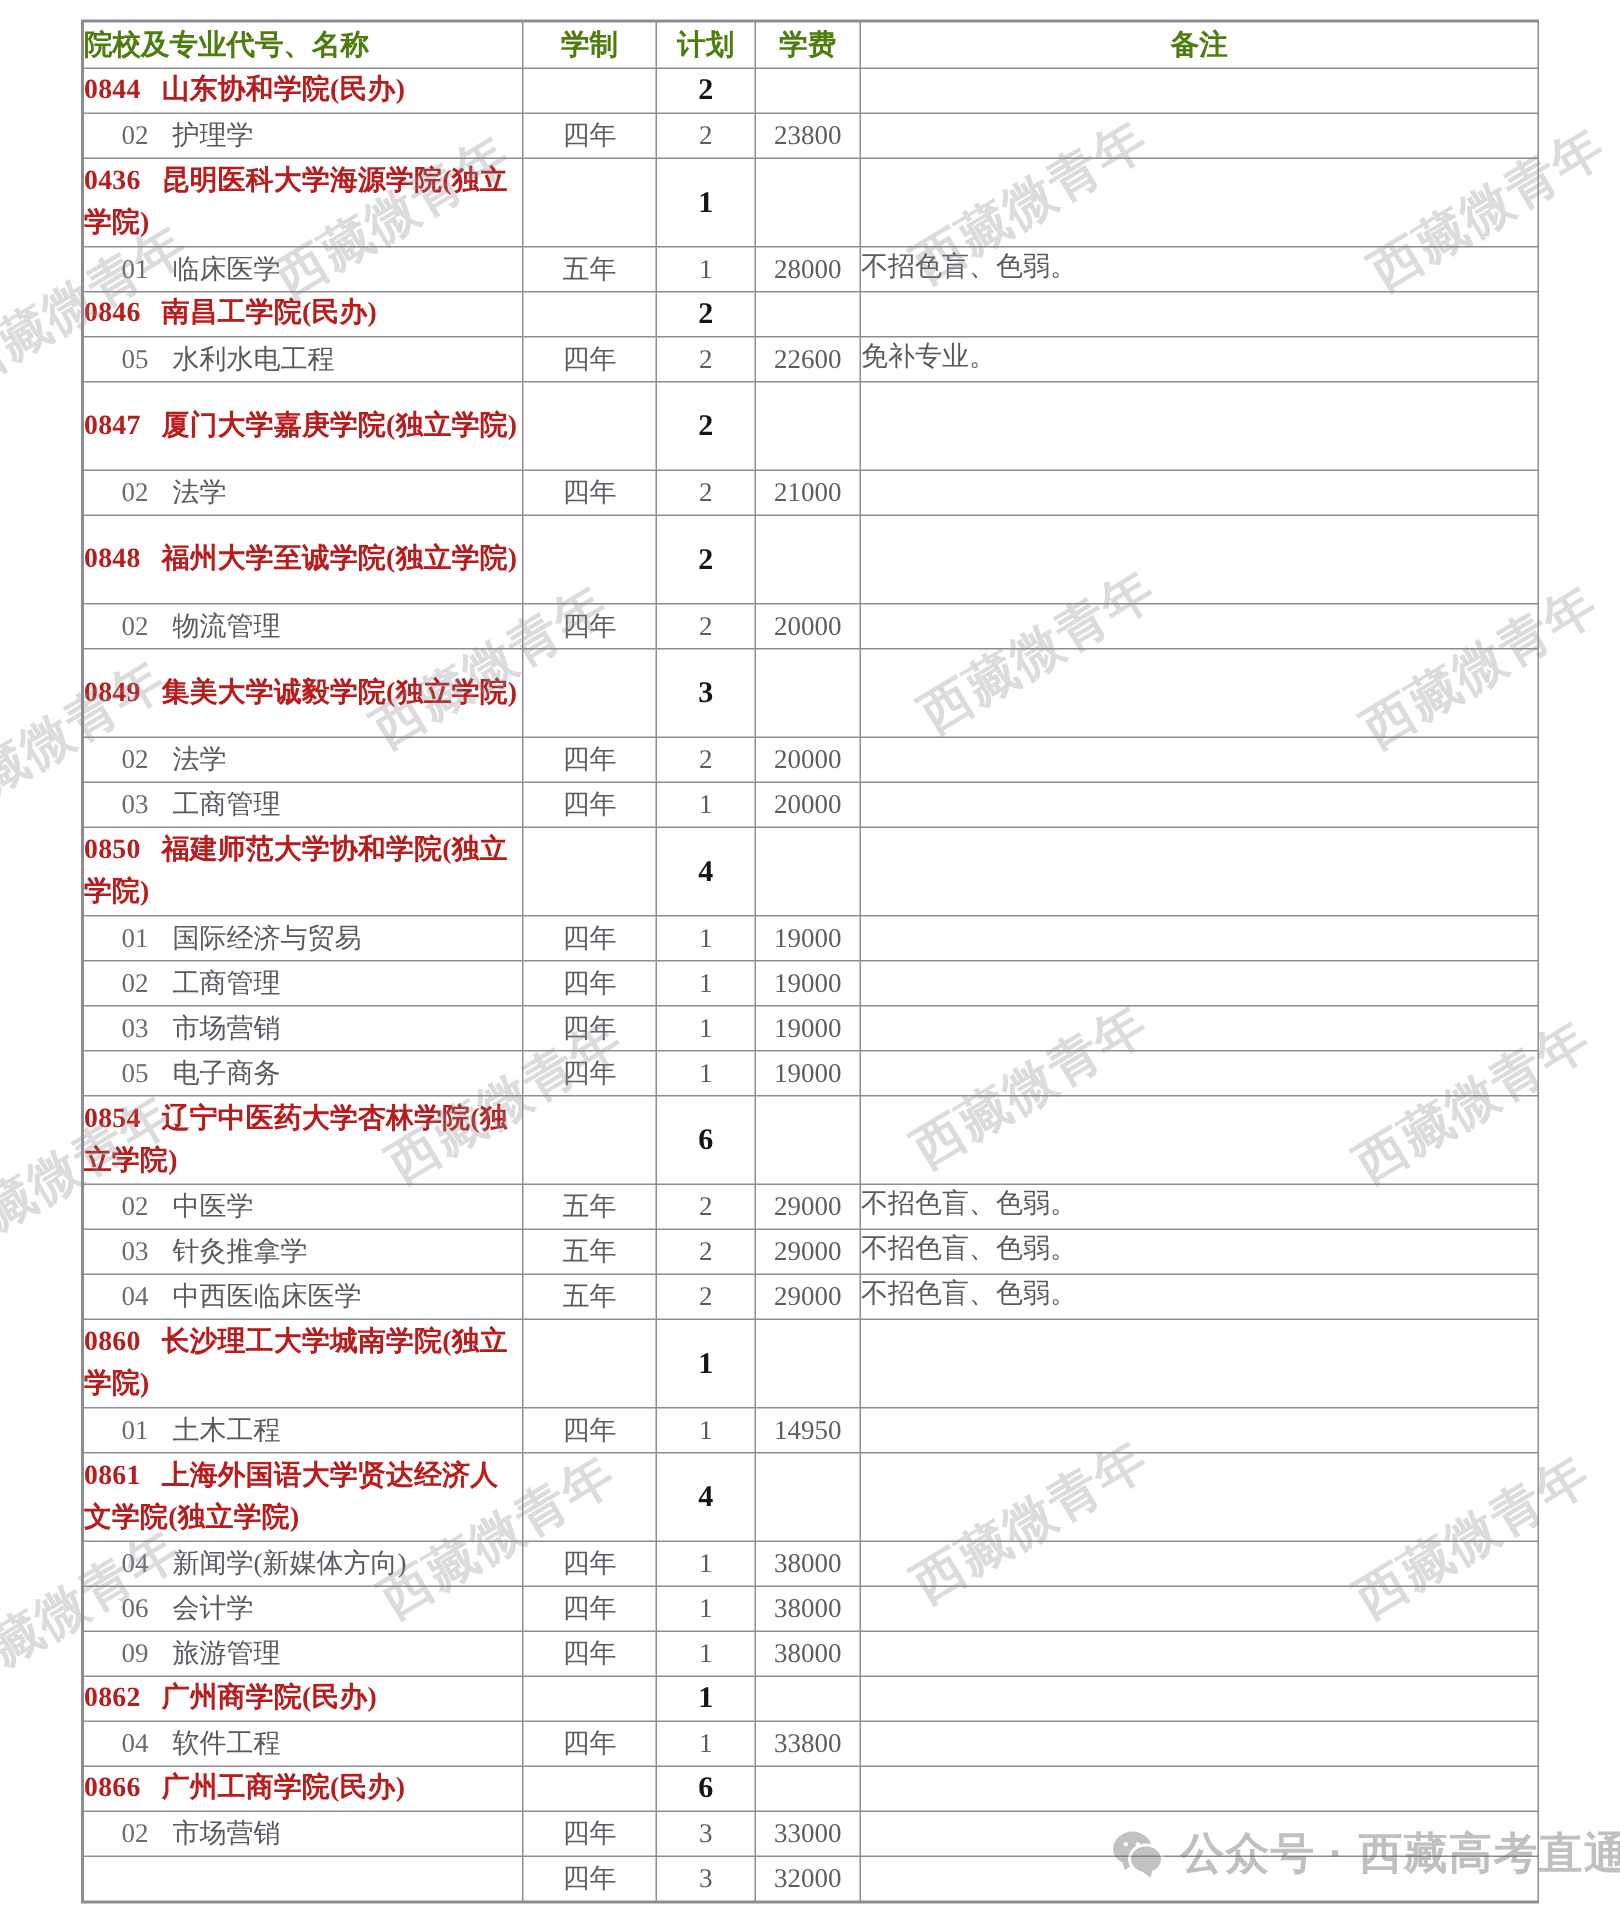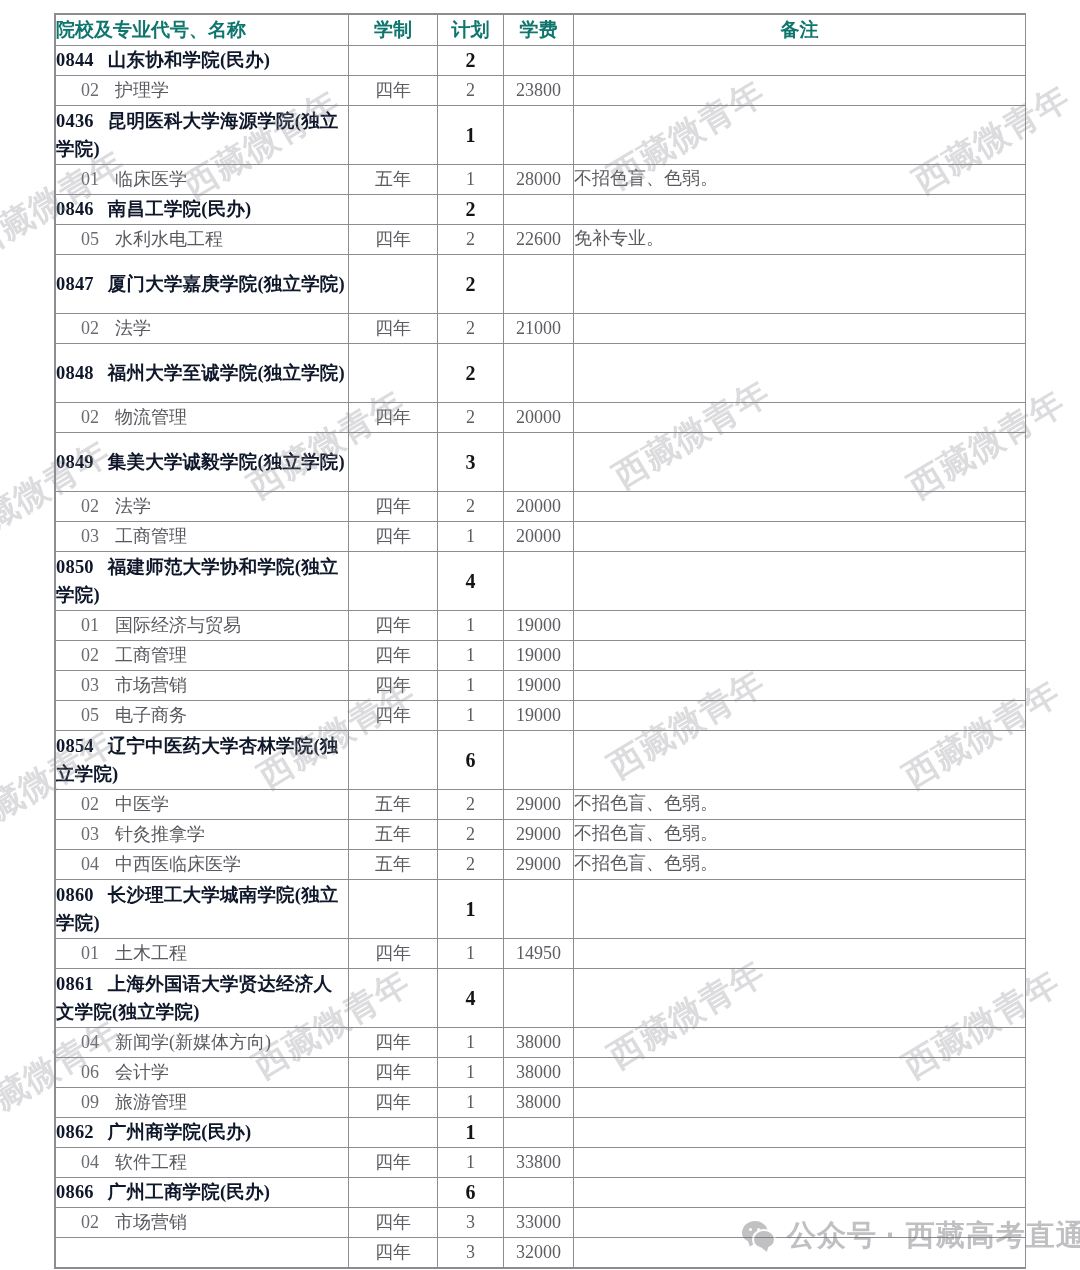--- a/index.html
+++ b/index.html
@@ -62,31 +62,31 @@
   col.c-name  { width: 293px; }
   col.c-sys   { width: 89px; }
   col.c-plan  { width: 66px; }
   col.c-fee   { width: 70px; }
   col.c-note  { width: 452px; }
 
   thead th {
     height: 30px;
     font-size: 19px;
     font-weight: 700;
-    color: #0f766e;
+    color: #4d7c0f;
     text-align: center;
   }
   thead th.h-name {
     text-align: left;
     padding-left: 8px;
   }
 
   
   tr.school td {
-    color: #0f172a;
+    color: #b91c1c;
   }
   td.cell-name {
     padding: 2px 4px 2px 8px;
     line-height: 29px;
     font-size: 18.5px;
     text-align: left;
   }
   tr.school td.cell-name {
     font-weight: 700;
     letter-spacing: 0.2px;

